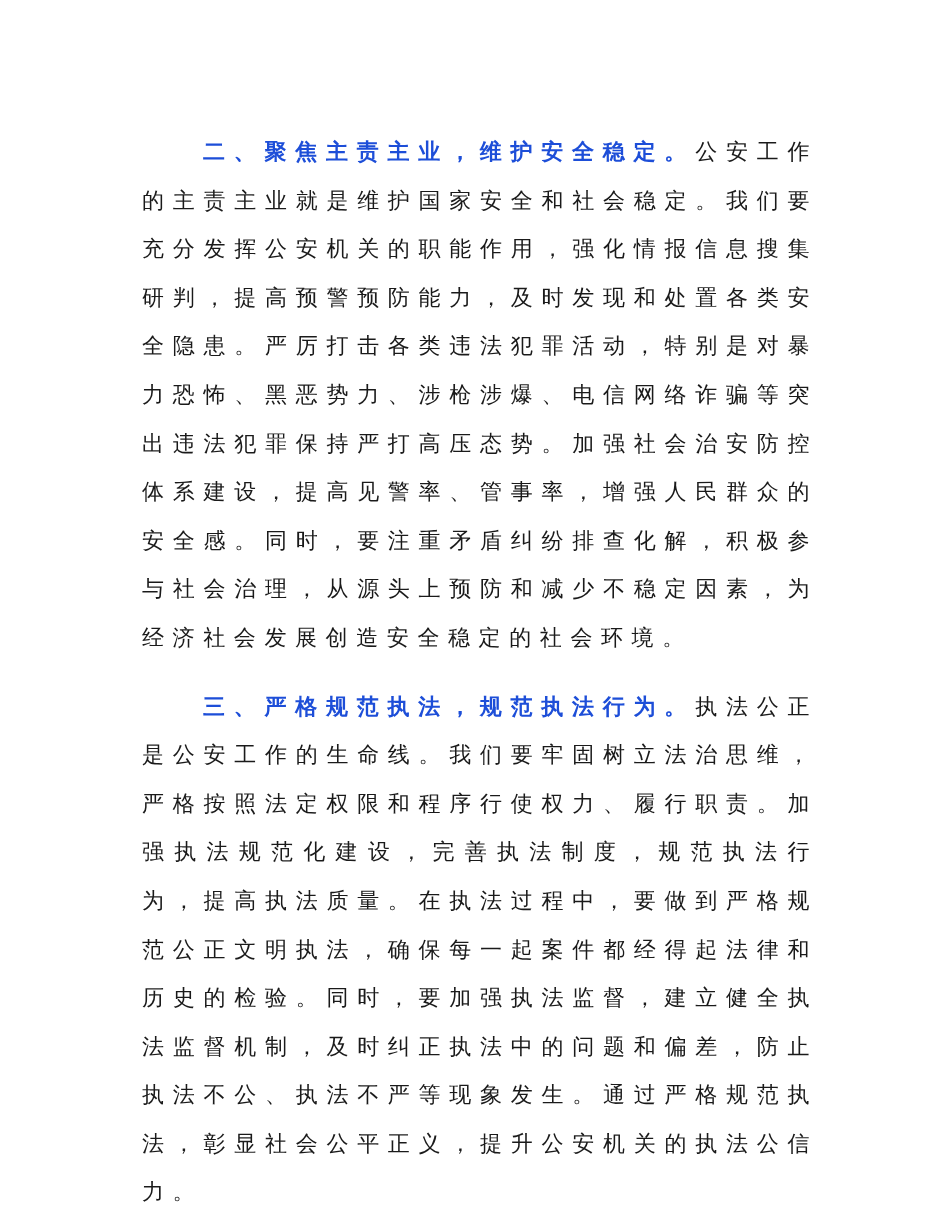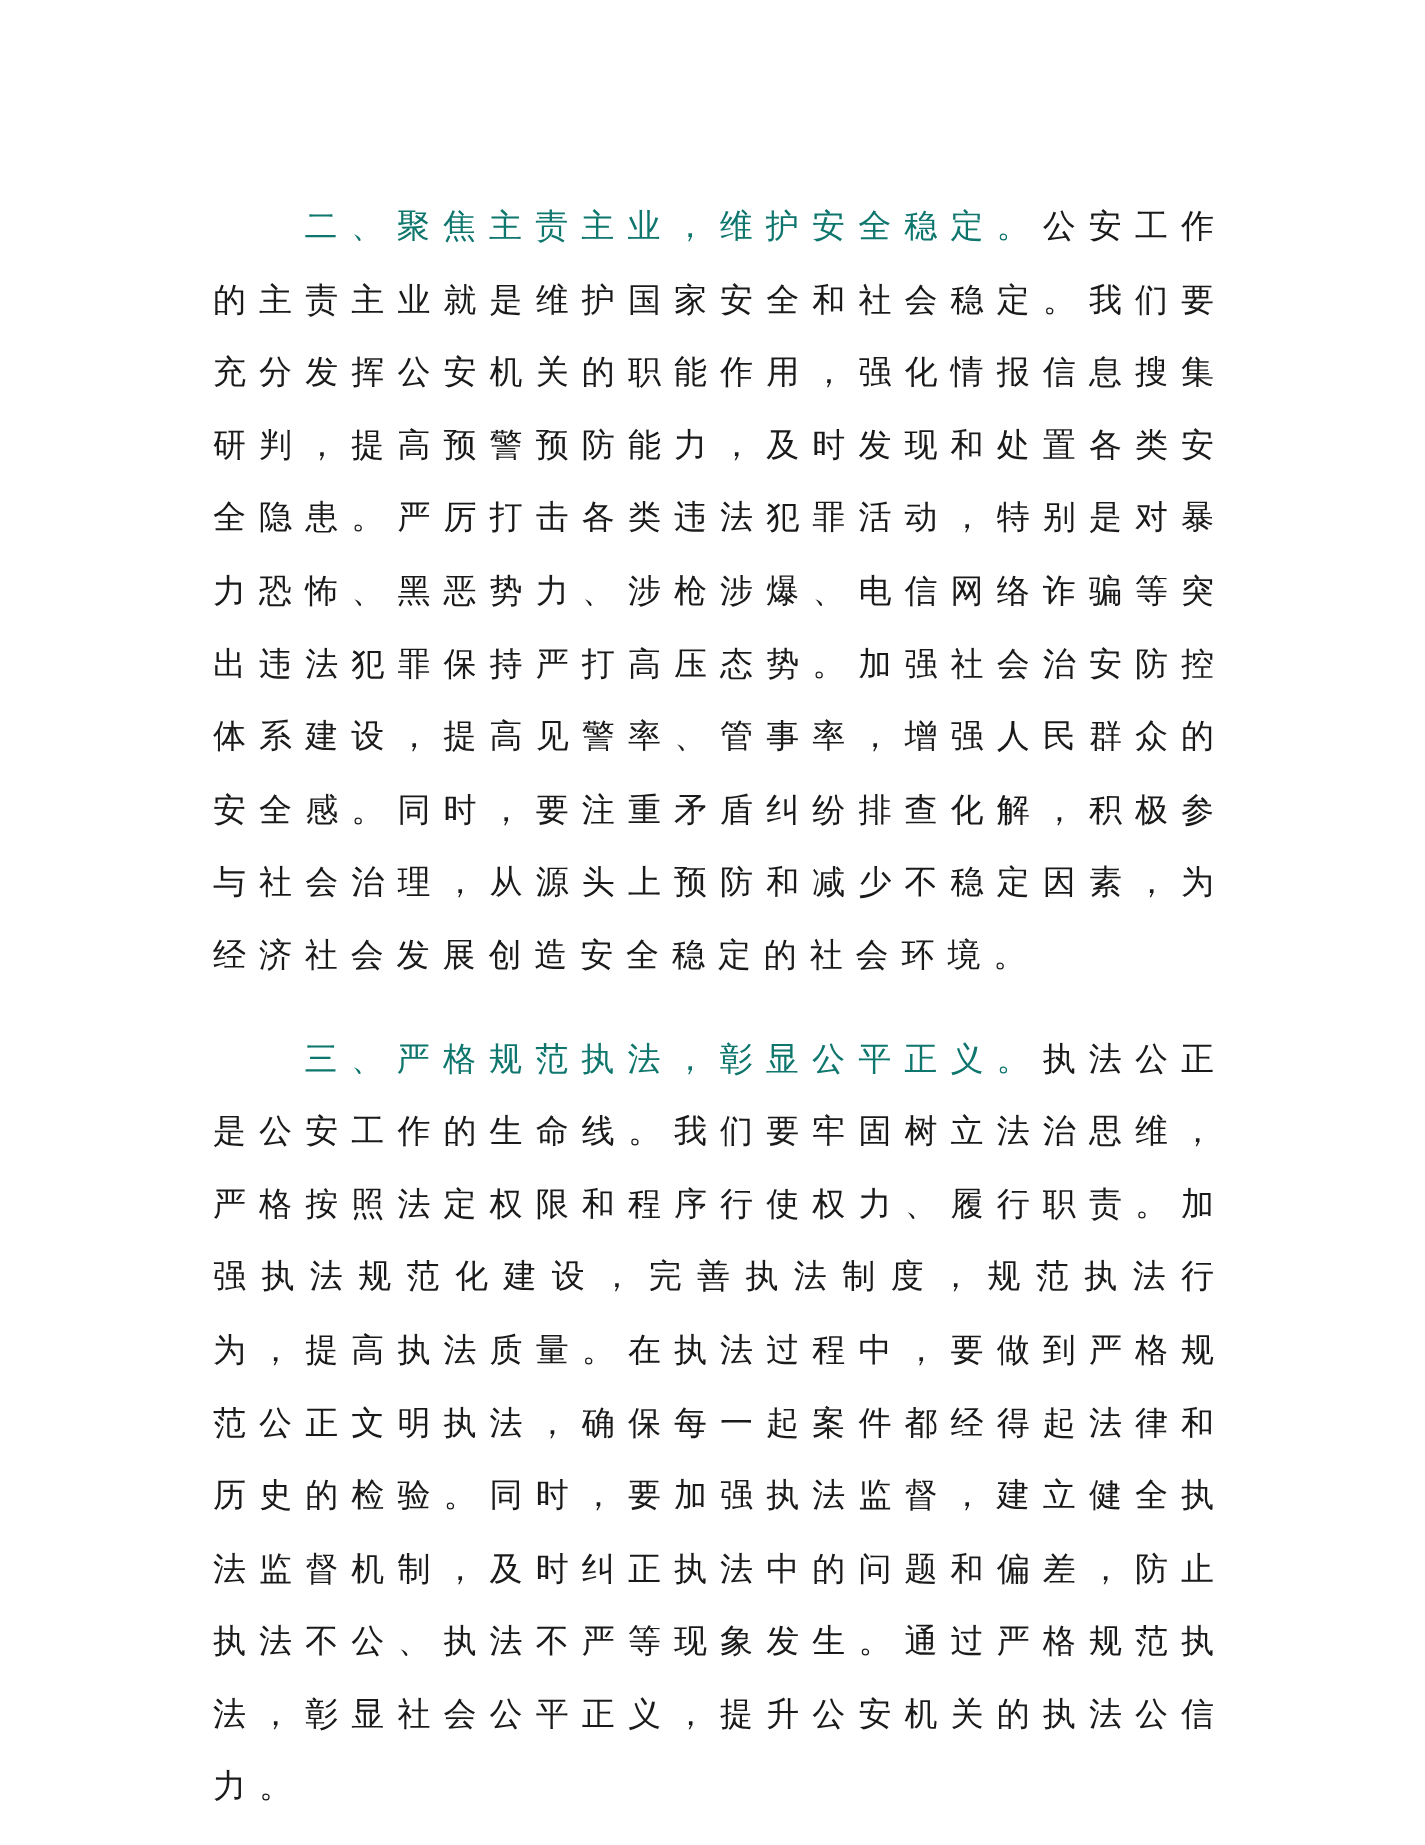--- a/index.html
+++ b/index.html
@@ -15,21 +15,21 @@
   }
   .para {
     margin: 0;
     line-height: 48.6px;
     letter-spacing: 8.6px;
     text-indent: 61px;
     text-align: justify;
     text-align-last: left;
   }
   .para + .para { margin-top: 20px; }
-  .lead { font-weight: normal; color: #0f766e; letter-spacing: 8.6px; }
+  .lead { font-weight: bold; color: #1d4ed8; letter-spacing: 8.6px; }
 </style>
 </head>
 <body>
 
 <div class="page">
   <p class="para"><span class="lead">二、聚焦主责主业，维护安全稳定。</span><span>公安工作的主责主业就是维护国家安全和社会稳定。我们要充分发挥公安机关的职能作用，强化情报信息搜集研判，提高预警预防能力，及时发现和处置各类安全隐患。严厉打击各类违法犯罪活动，特别是对暴力恐怖、黑恶势力、涉枪涉爆、电信网络诈骗等突出违法犯罪保持严打高压态势。加强社会治安防控体系建设，提高见警率、管事率，增强人民群众的安全感。同时，要注重矛盾纠纷排查化解，积极参与社会治理，从源头上预防和减少不稳定因素，为经济社会发展创造安全稳定的社会环境。</span></p>
-  <p class="para"><span class="lead">三、严格规范执法，彰显公平正义。</span><span>执法公正是公安工作的生命线。我们要牢固树立法治思维，严格按照法定权限和程序行使权力、履行职责。加强执法规范化建设，完善执法制度，规范执法行为，提高执法质量。在执法过程中，要做到严格规范公正文明执法，确保每一起案件都经得起法律和历史的检验。同时，要加强执法监督，建立健全执法监督机制，及时纠正执法中的问题和偏差，防止执法不公、执法不严等现象发生。通过严格规范执法，彰显社会公平正义，提升公安机关的执法公信力。</span></p>
+  <p class="para"><span class="lead">三、严格规范执法，规范执法行为。</span><span>执法公正是公安工作的生命线。我们要牢固树立法治思维，严格按照法定权限和程序行使权力、履行职责。加强执法规范化建设，完善执法制度，规范执法行为，提高执法质量。在执法过程中，要做到严格规范公正文明执法，确保每一起案件都经得起法律和历史的检验。同时，要加强执法监督，建立健全执法监督机制，及时纠正执法中的问题和偏差，防止执法不公、执法不严等现象发生。通过严格规范执法，彰显社会公平正义，提升公安机关的执法公信力。</span></p>
 </div>
 
 </body></html>

